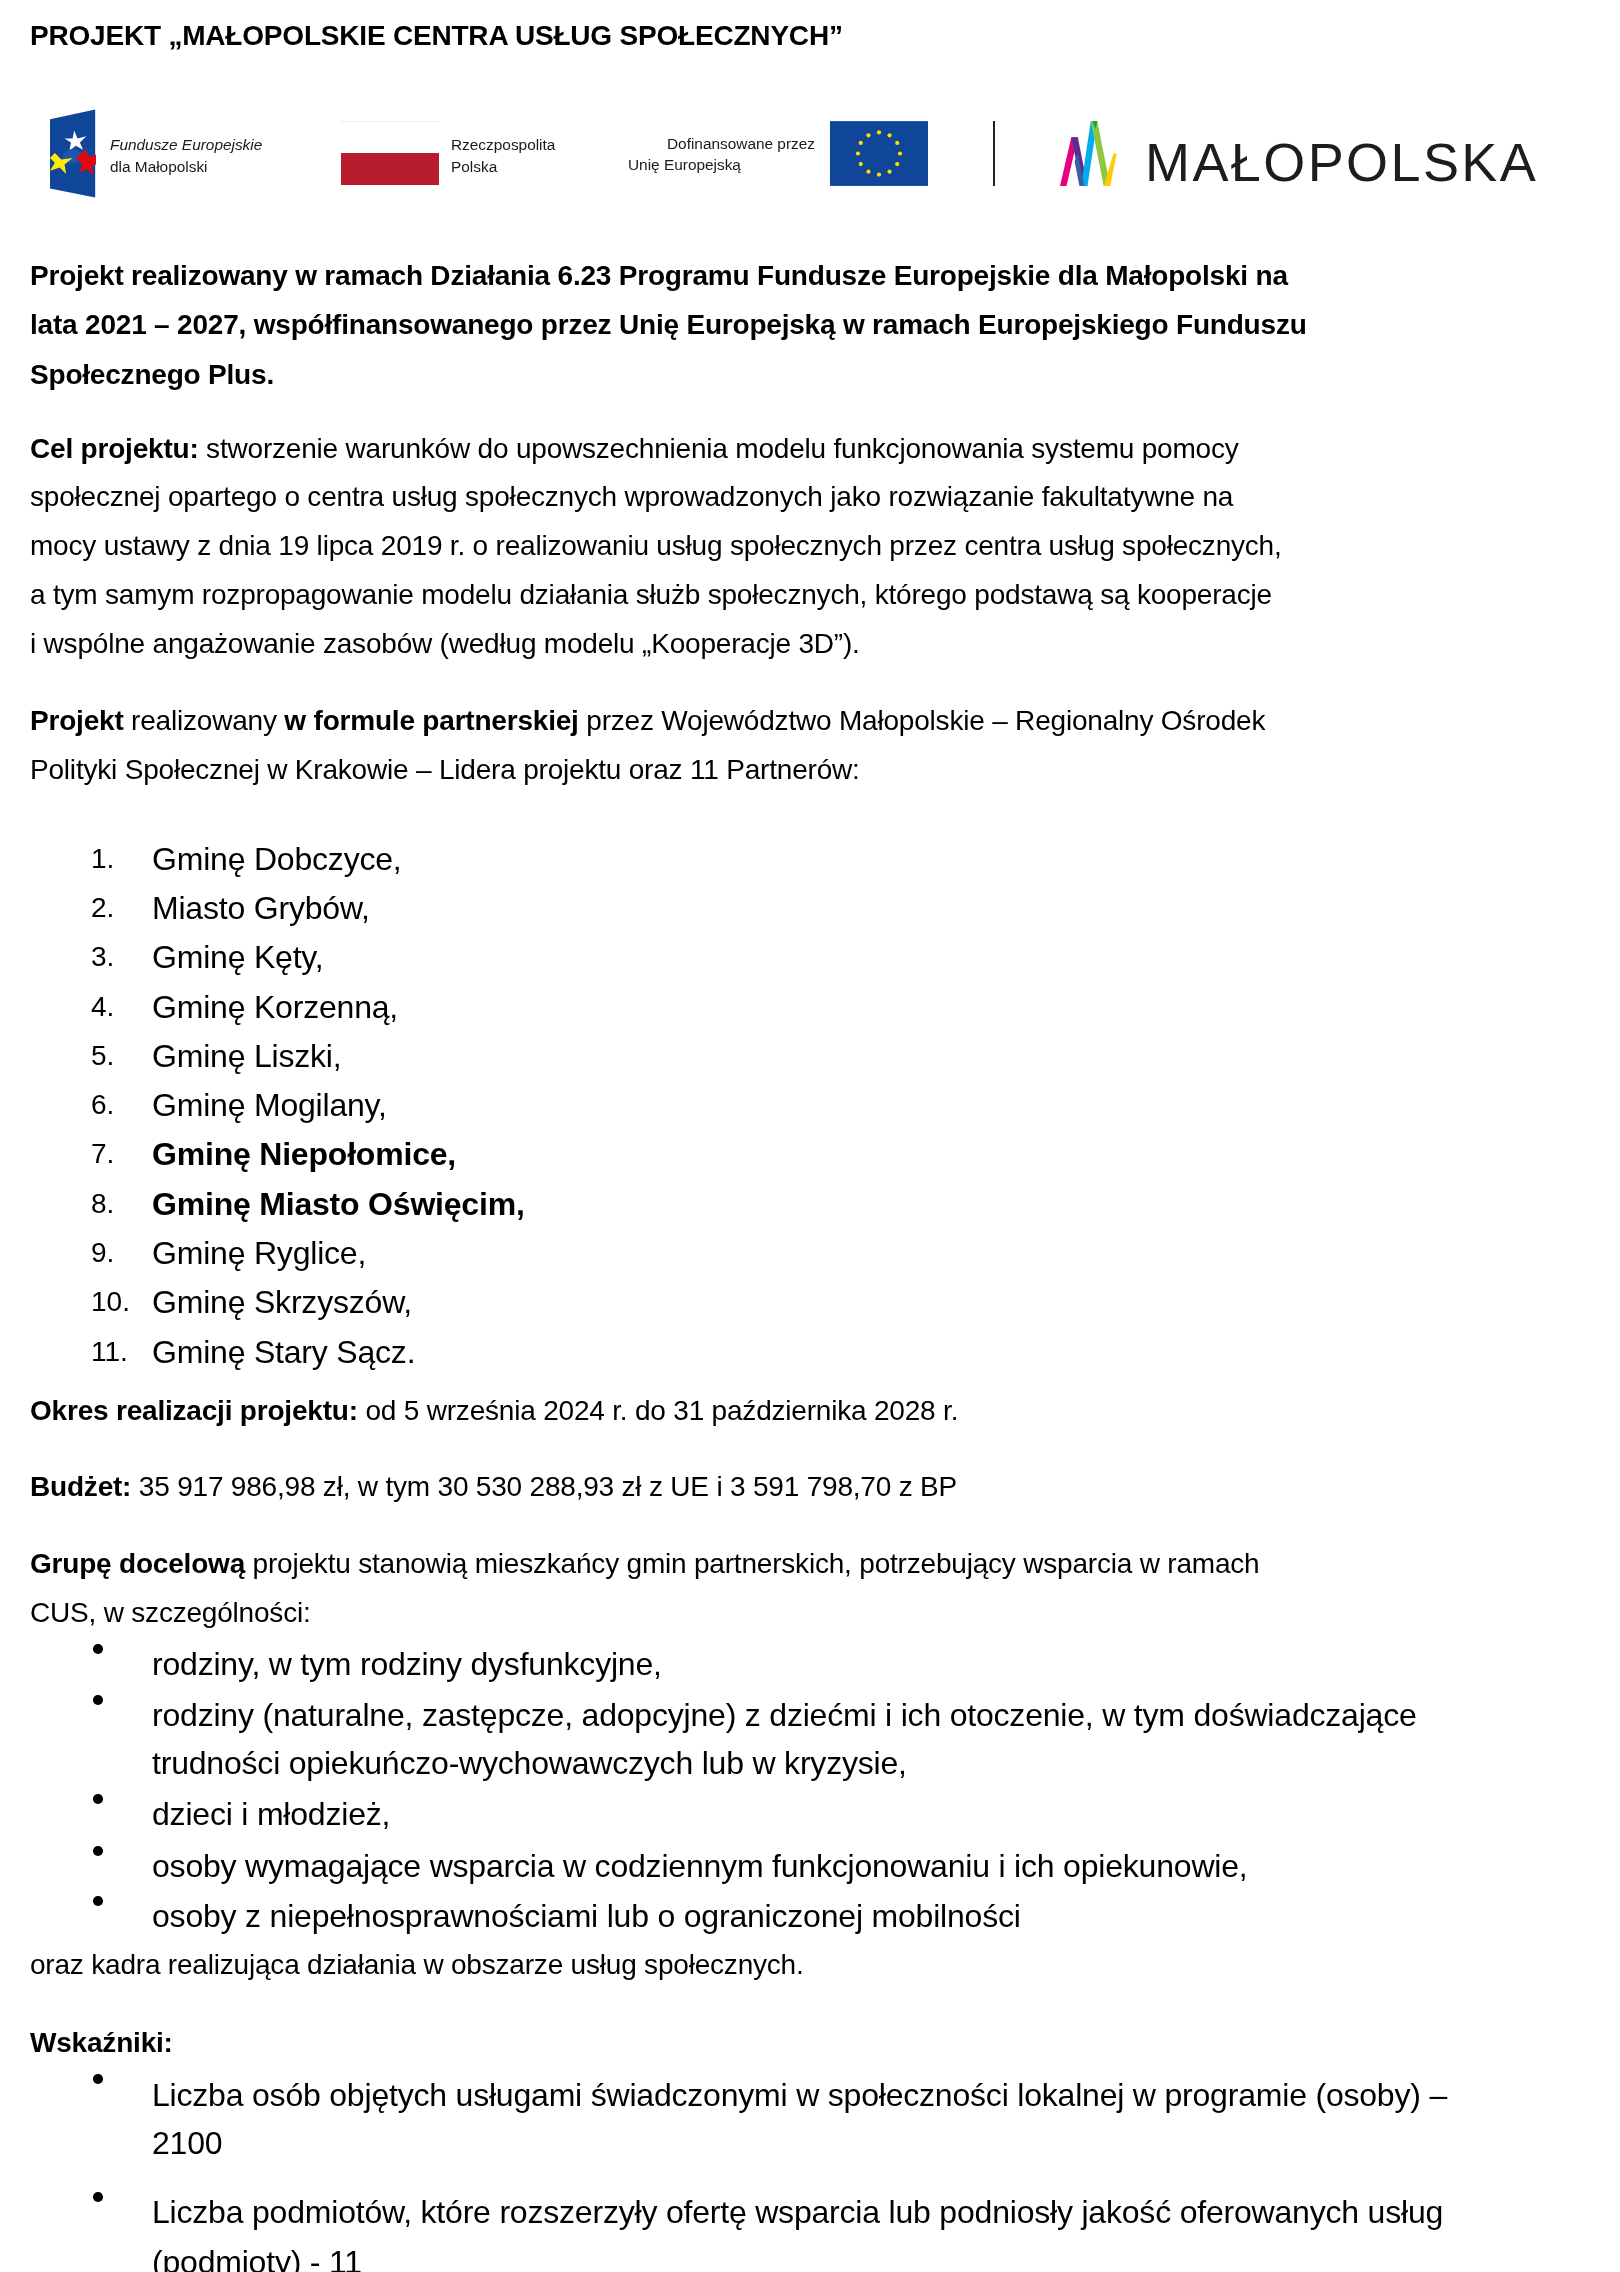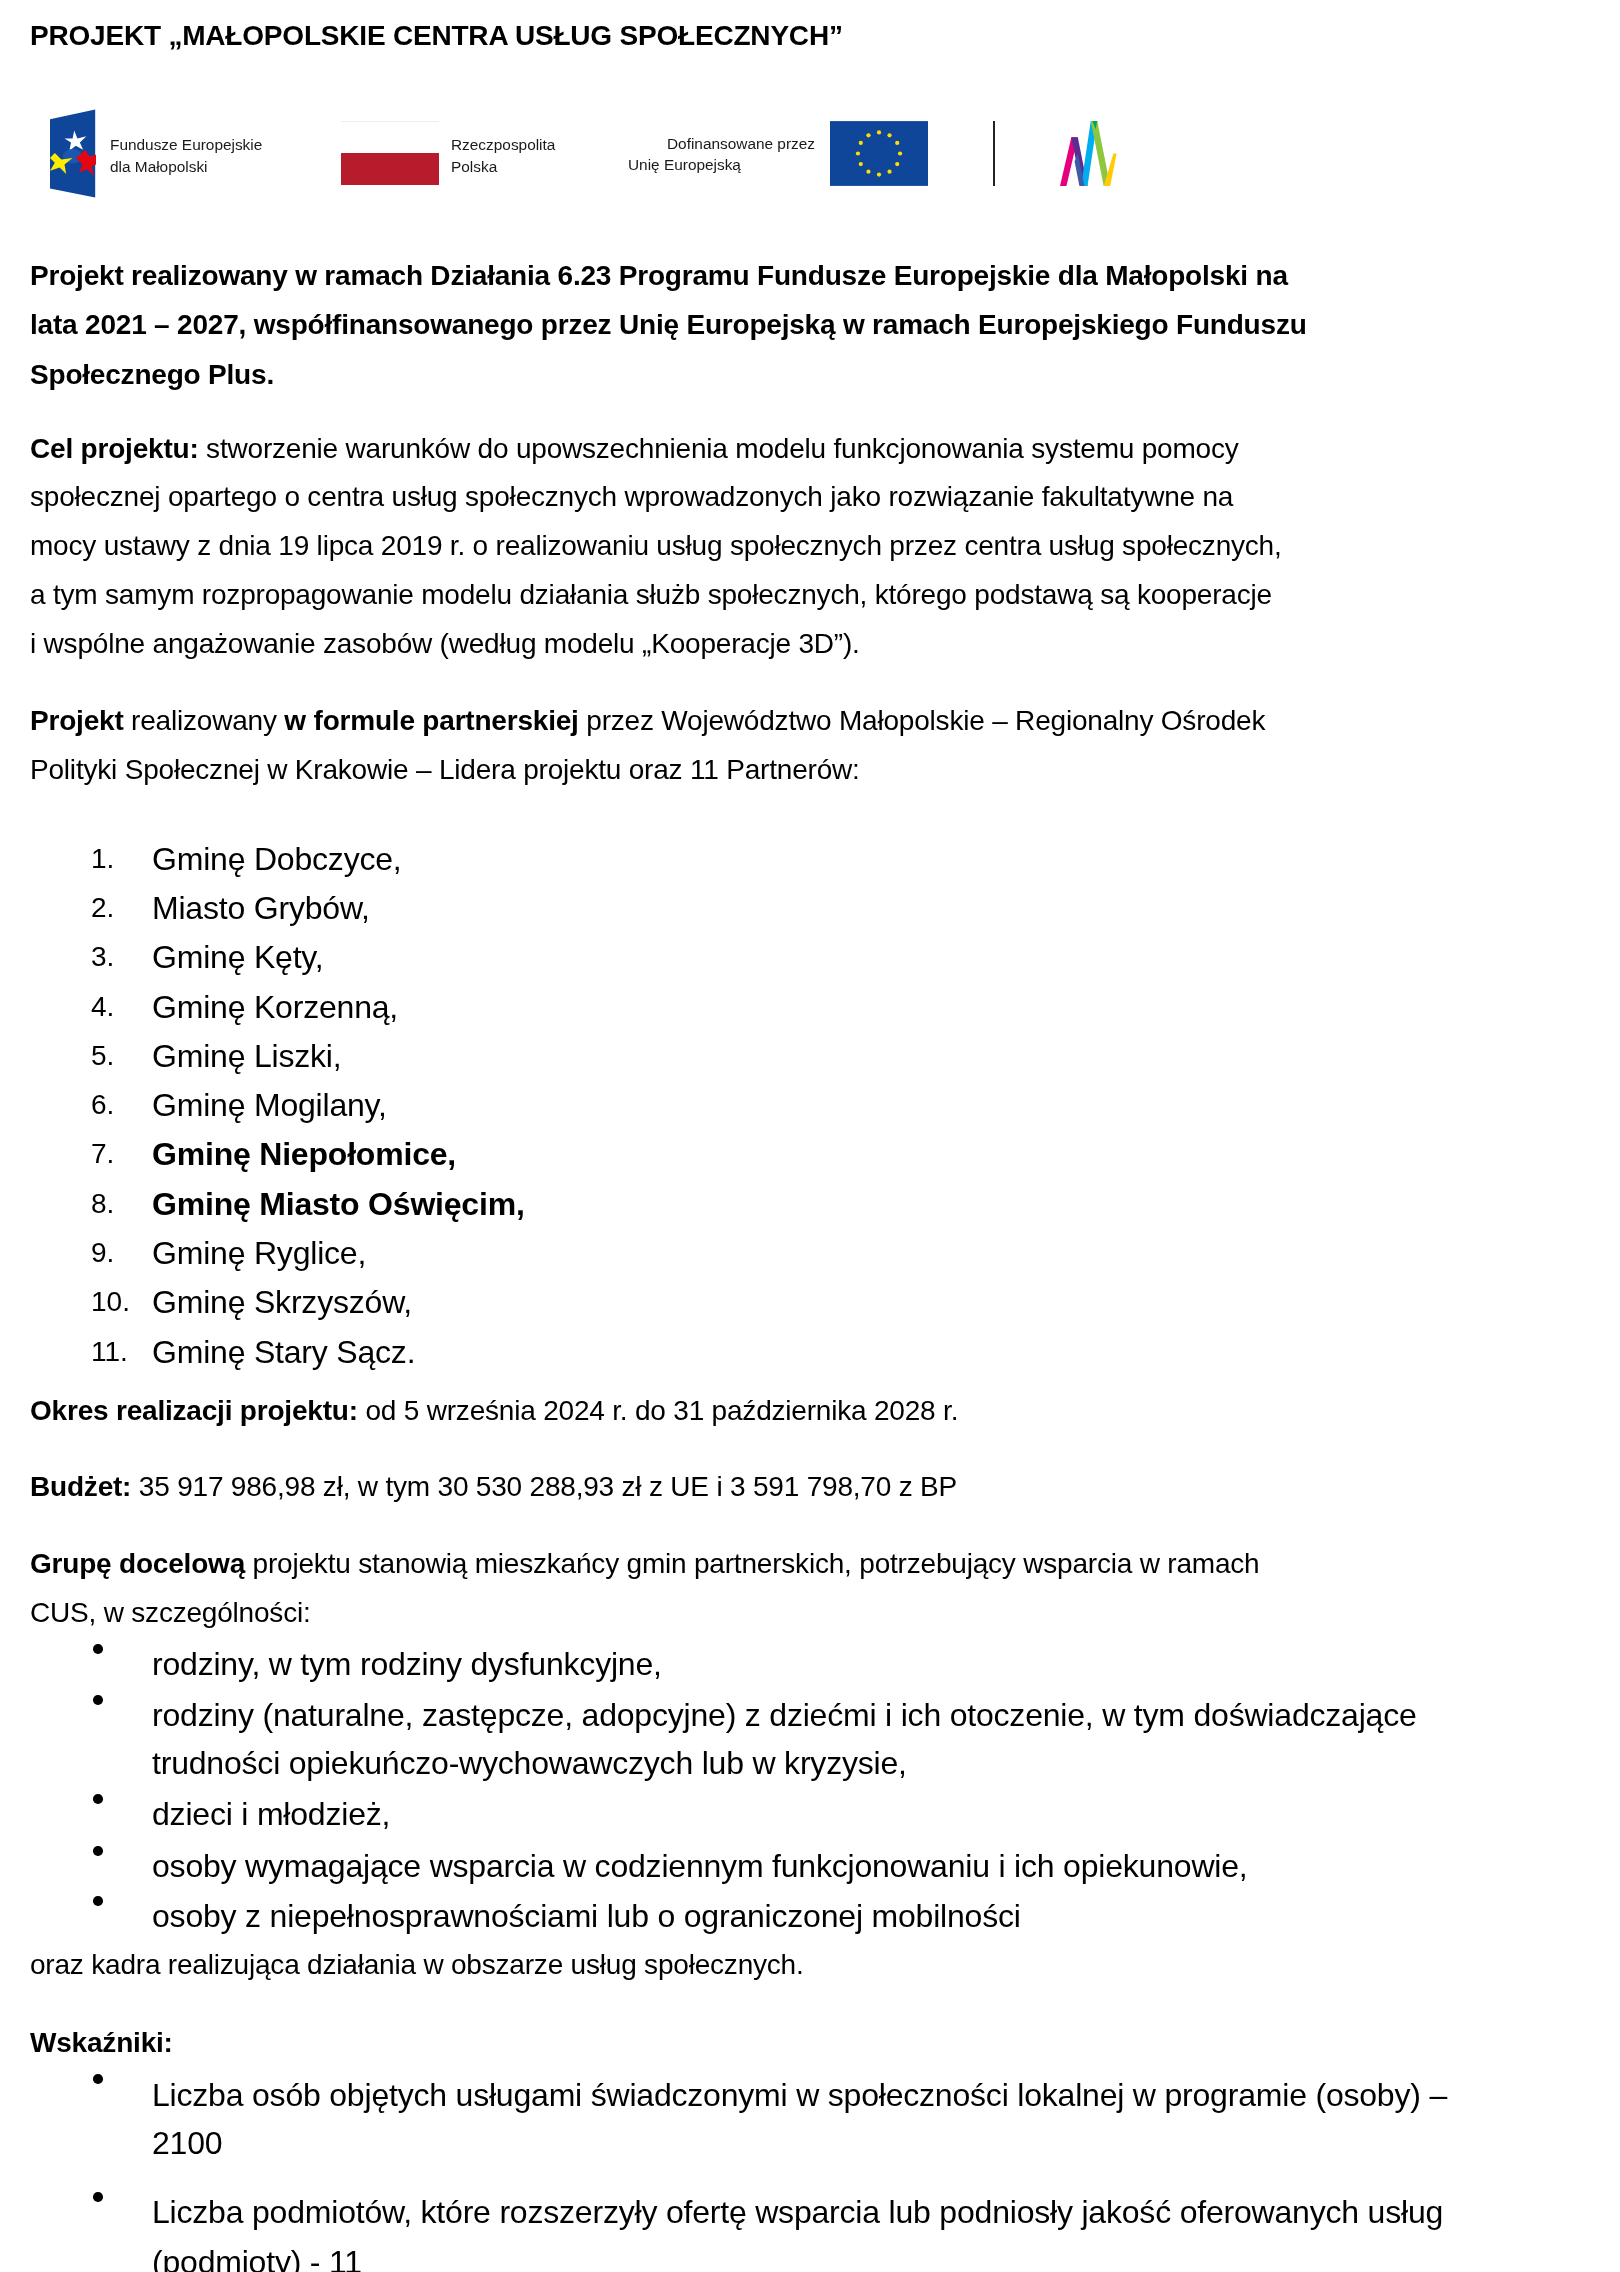--- a/index.html
+++ b/index.html
@@ -27,21 +27,21 @@
 
 <div class="abs" style="left:0;top:106px;width:1621px;height:97px;">
 
   <svg class="abs" style="left:50px;top:3.2px;" width="46" height="89" viewBox="0 0 57 109">
     <polygon points="0,12 56,0 56,109 0,98" fill="#0f4699"></polygon>
     <polygon points="30,26 34,36 45,33 37,41 41,50 32,45 24,51 26,41 18,36 28,36" fill="#ffffff"></polygon>
     <ellipse cx="28" cy="58" rx="12" ry="9" fill="#1b56b0"></ellipse>
     <polygon points="6,54 14,62 28,60 18,68 20,80 12,72 0,76 6,66 0,60" fill="#ffed00"></polygon>
     <polygon points="44,50 48,58 57,56 57,68 52,70 54,82 46,74 36,78 40,68 32,60" fill="#e30613"></polygon>
   </svg>
-  <div class="logo-text" style="left:110px;top:29px;">Fundusze Europejskie</div>
+  <div class="logo-text" style="left:110px;top:29px;font-style:italic;">Fundusze Europejskie</div>
   <div class="logo-text" style="left:110px;top:51px;">dla Małopolski</div>
 
   <div class="abs" style="left:341px;top:14.6px;width:98px;height:32px;background:#ffffff;border-top:0.8px solid #eeeeee;"></div>
   <div class="abs" style="left:341px;top:47px;width:98px;height:32px;background:#b61c2c;"></div>
   <div class="logo-text" style="left:451px;top:29px;">Rzeczpospolita</div>
   <div class="logo-text" style="left:451px;top:51px;">Polska</div>
 
   <div class="logo-text" style="left:628px;top:28px;width:187px;text-align:right;">Dofinansowane przez</div>
   <div class="logo-text" style="left:628px;top:49px;width:187px;text-align:left;">Unię Europejską</div>
   <svg class="abs" style="left:830px;top:14.6px;" width="98" height="65" viewBox="0 0 121 80">
@@ -66,20 +66,21 @@
 
   <svg class="abs" style="left:1060px;top:14.6px;" width="68" height="65" viewBox="0 0 84 80">
     <polygon points="0,80 14,20 22,20 8,80" fill="#e5007e"></polygon>
     <polygon points="14,20 22,20 34,80 26,80" fill="#5b2d90"></polygon>
     <polygon points="26,80 34,80 46,0 38,0" fill="#00aeef"></polygon>
     <polygon points="24,80 30,80 22,40 18,50" fill="#3c5ba8"></polygon>
     <polygon points="38,0 46,0 62,80 54,80" fill="#8dc63f"></polygon>
     <polygon points="40,0 46,0 44,10" fill="#00a651"></polygon>
     <polygon points="62,80 54,80 66,40 70,40" fill="#ffcb05"></polygon>
   </svg>
+  <div class="abs" style="left:1145px;top:32px;font-size:54px;line-height:49px;letter-spacing:2.4px;color:#1d1d1b;white-space:nowrap;">MAŁOPOLSKA</div>
 </div>
 
 <div class="line b" style="top:260px;">Projekt realizowany w ramach Działania 6.23 Programu Fundusze Europejskie dla Małopolski na</div>
 <div class="line b" style="top:309px;">lata 2021 – 2027, współfinansowanego przez Unię Europejską w ramach Europejskiego Funduszu</div>
 <div class="line b" style="top:359px;">Społecznego Plus.</div>
 
 <div class="line" style="top:433px;"><span class="b">Cel projektu:</span><span> stworzenie warunków do upowszechnienia modelu funkcjonowania systemu pomocy</span></div>
 <div class="line" style="top:481px;">społecznej opartego o centra usług społecznych wprowadzonych jako rozwiązanie fakultatywne na</div>
 <div class="line" style="top:530px;">mocy ustawy z dnia 19 lipca 2019 r. o realizowaniu usług społecznych przez centra usług społecznych,</div>
 <div class="line" style="top:579px;">a tym samym rozpropagowanie modelu działania służb społecznych, którego podstawą są kooperacje</div>

